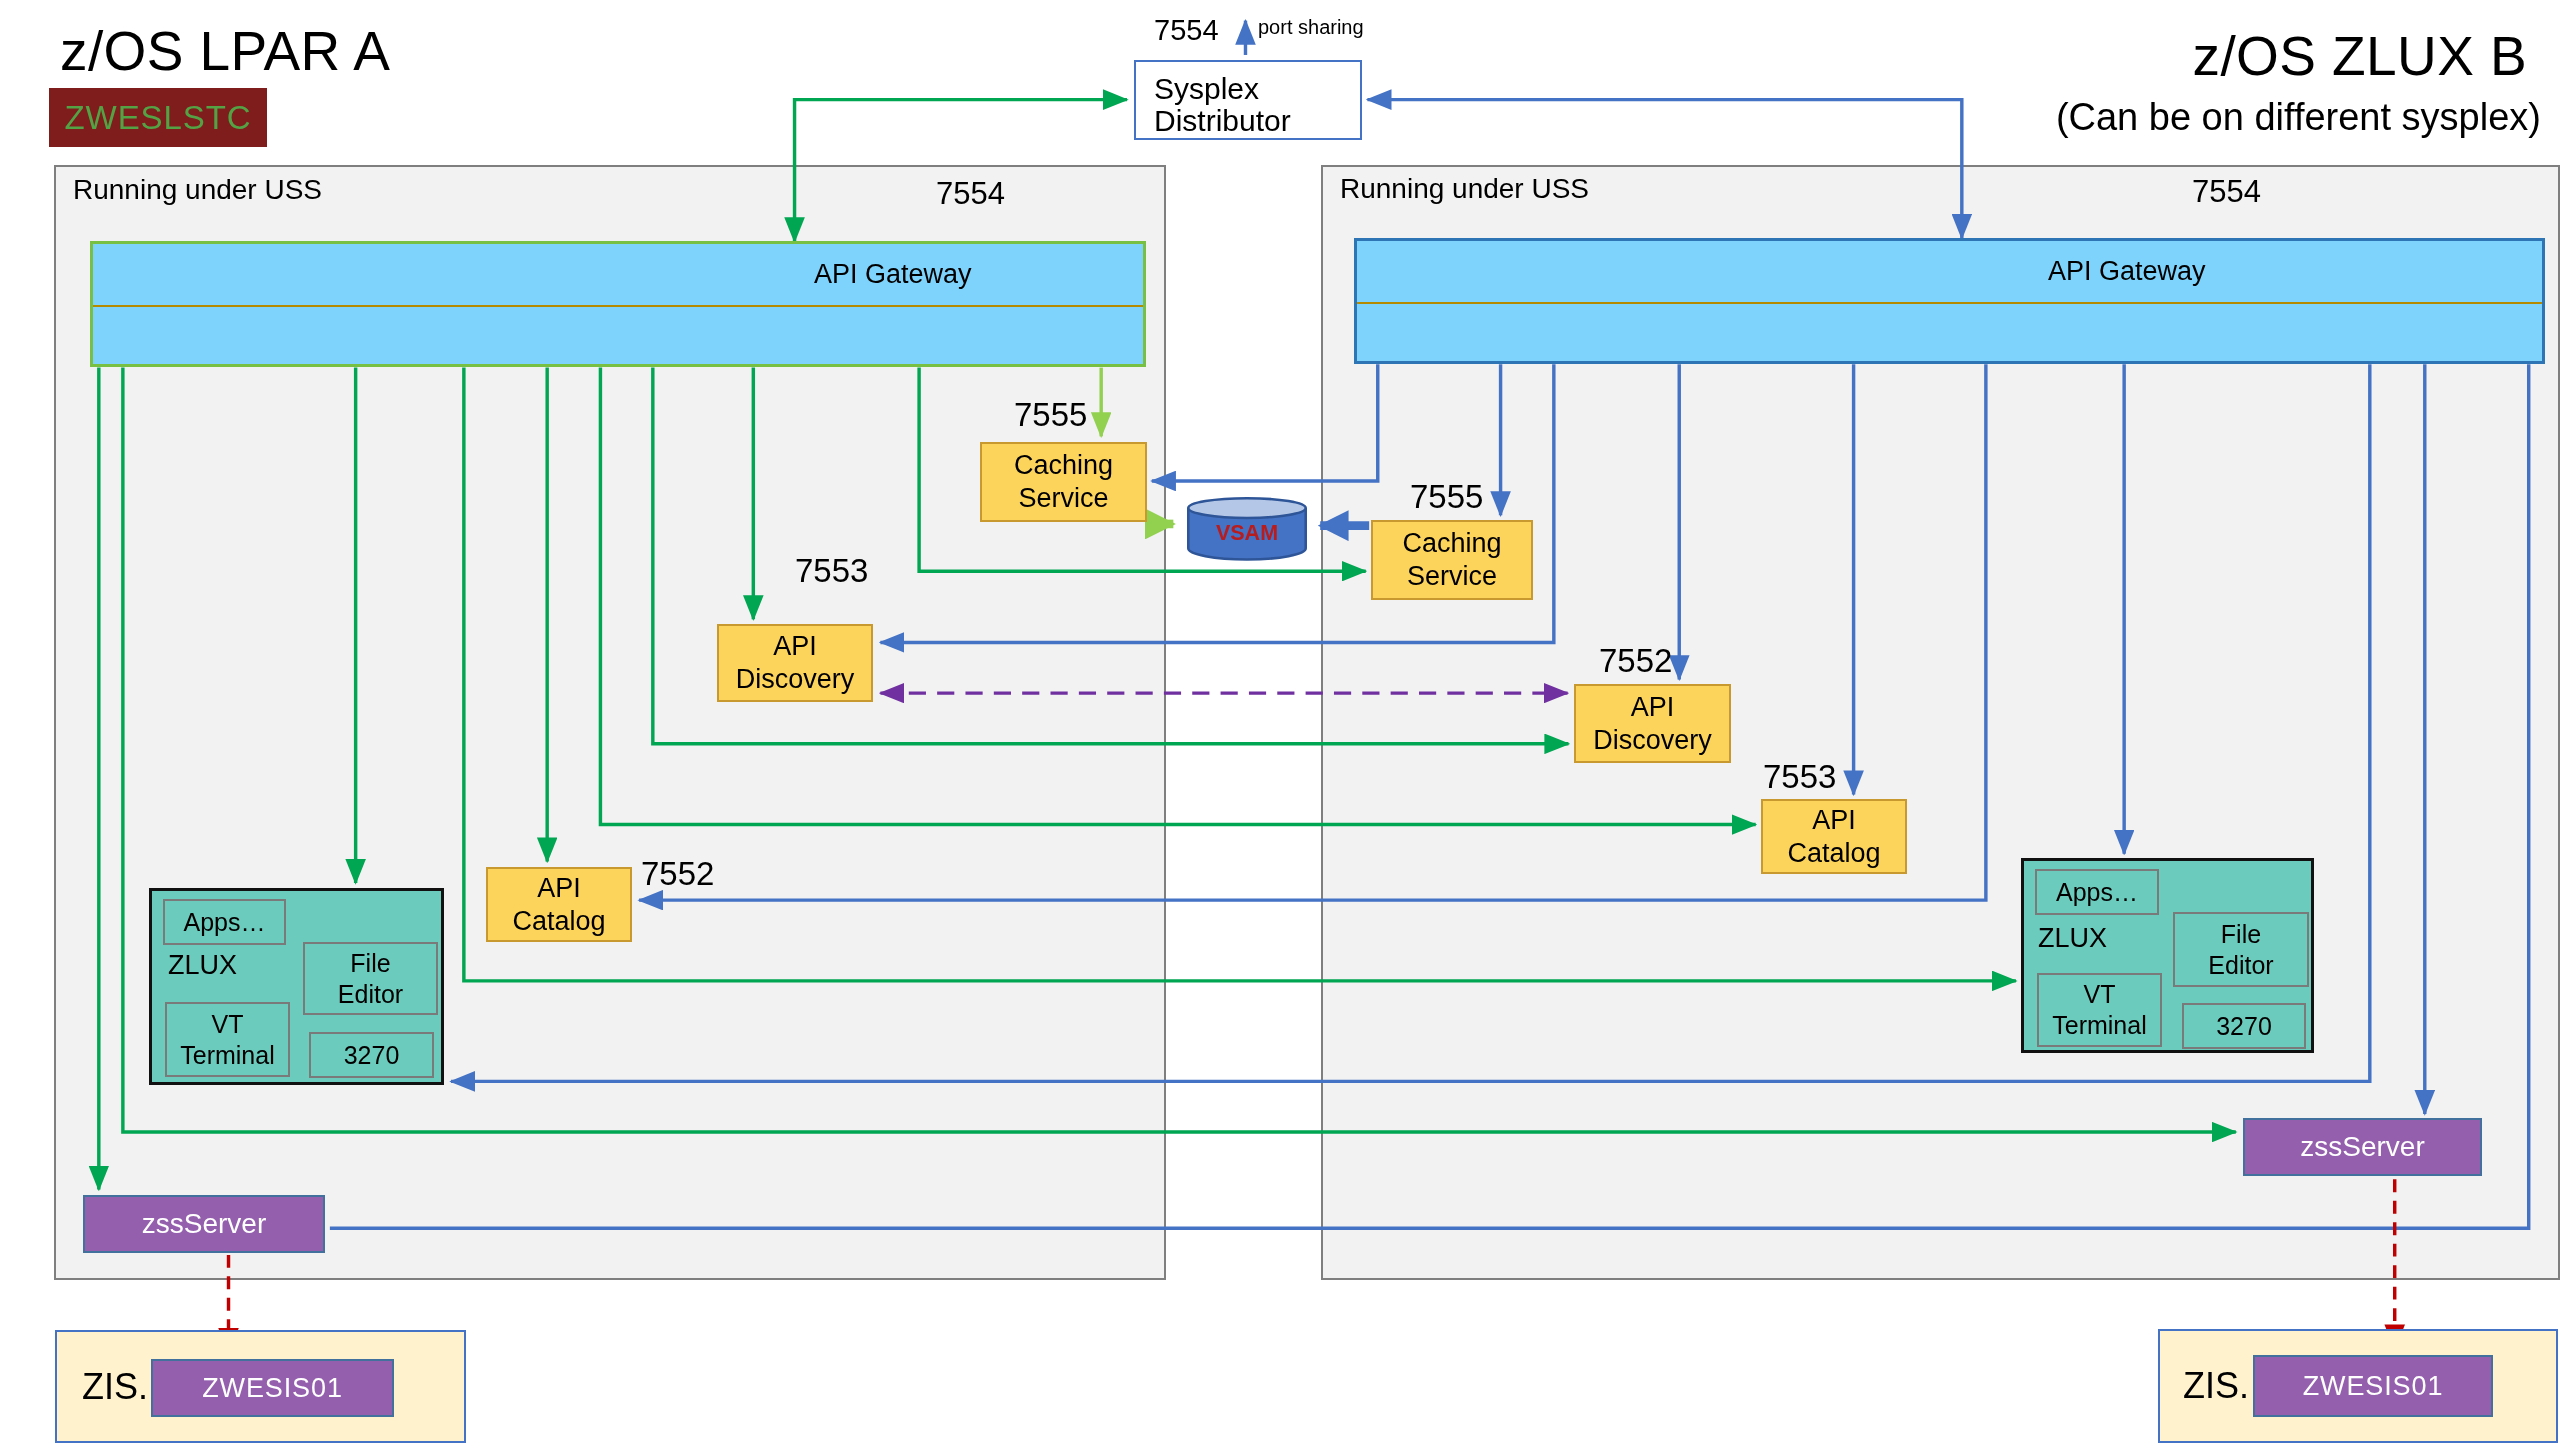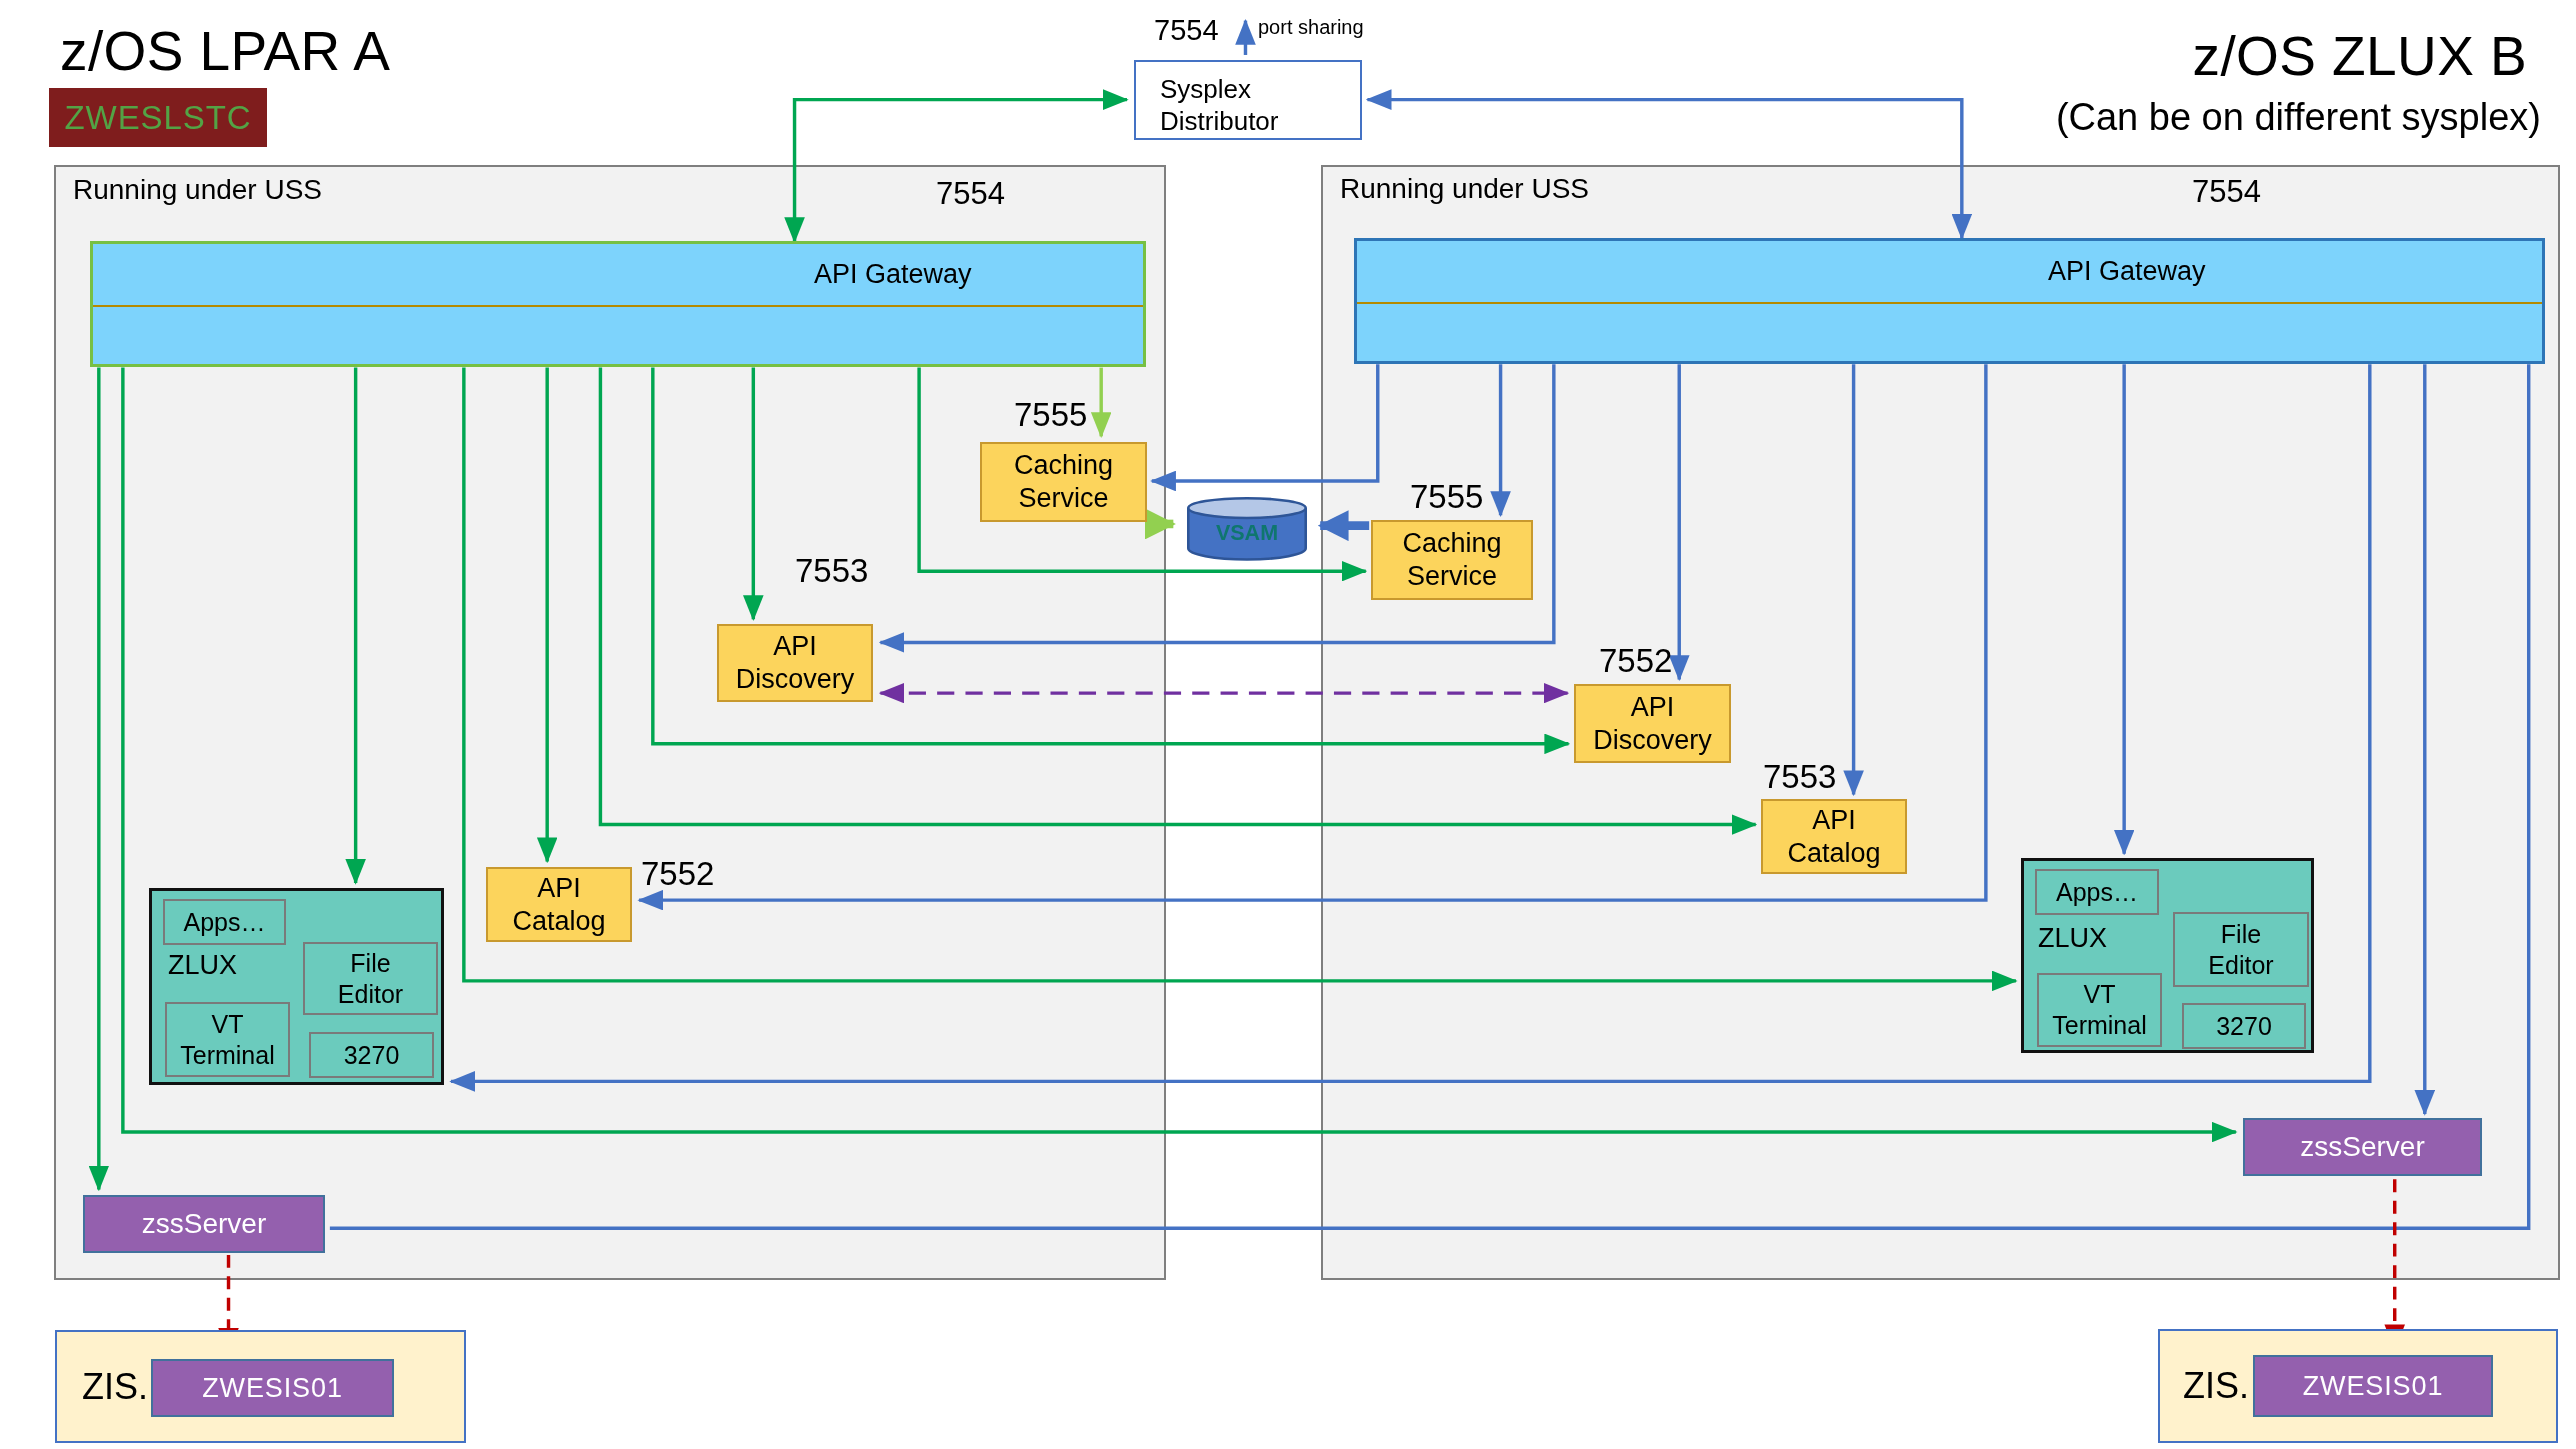--- a/index.html
+++ b/index.html
@@ -12,40 +12,40 @@
   .pre{white-space:pre-line;}
   svg.connectors{position:absolute;left:0;top:0;pointer-events:none;}
   .panel{background:#F2F2F2;border:2.6px solid #7F7F7F;}
   .uss-label{font-size:28px;}
   .panel-port{font-size:31px;}
   .title{font-size:55px;font-weight:500;letter-spacing:0.4px;}
   .subtitle{font-size:38px;}
   .jobbox{background:#7f1d1d;display:flex;align-items:center;justify-content:center;}
   .jobbox span{color:#53A345;font-size:33px;font-weight:500;letter-spacing:0.9px;}
   .sysplex{background:#fff;border:2.6px solid #4472C4;}
-  .sysplex span{display:block;padding:11px 0 0 24px;font-size:26px;line-height:32px;}
+  .sysplex span{display:block;padding:11px 0 0 18px;font-size:30px;line-height:32px;}
   .gw{background:#7dd3fc;}
   .gw-a{border:3.4px solid #77C043;}
   .gw-b{border:3.4px solid #2E75B6;}
   .gw-row{position:absolute;left:0;top:0;width:100%;height:61px;border-bottom:2.6px solid #B58A00;}
   .gw-label{position:absolute;top:14.6px;font-size:27px;}
   .ybox{background:#FCD45C;border:2.6px solid #C8992E;display:flex;align-items:center;justify-content:center;
         text-align:center;font-size:27px;line-height:33px;}
   .port{position:absolute;font-size:33px;white-space:nowrap;}
   .zlux{background:#6BCBBD;border:3.4px solid #111;}
   .tbox{background:#6BCBBD;border:2.6px solid #7A7A7A;display:flex;align-items:center;justify-content:center;
         text-align:center;font-size:25px;line-height:31px;}
   .zlux-title{position:absolute;font-size:27px;}
   .zss{background:#9460AE;border:2.6px solid #41719C;display:flex;align-items:center;justify-content:center;
        color:#fff;font-size:28px;}
   .zis{background:#FFF2CC;border:2.6px solid #4472C4;}
   .zis-label{position:absolute;font-size:36px;}
   .zwesis{background:#9460AE;border:2.6px solid #41719C;display:flex;align-items:center;justify-content:center;
           color:#fff;font-size:27px;letter-spacing:0.9px;}
-  .vsam-label{position:absolute;left:0;top:26px;width:100%;text-align:center;color:#0f766e;
+  .vsam-label{position:absolute;left:0;top:26px;width:100%;text-align:center;color:#b91c1c;
               font-size:21.5px;font-weight:600;}
 </style>
 </head>
 <body>
 
 <div class="stage">
 
   <div class="abs panel" style="left:54px;top:165px;width:1112px;height:1115px;"></div>
   <div class="abs panel" style="left:1321px;top:165px;width:1239px;height:1115px;"></div>
 

